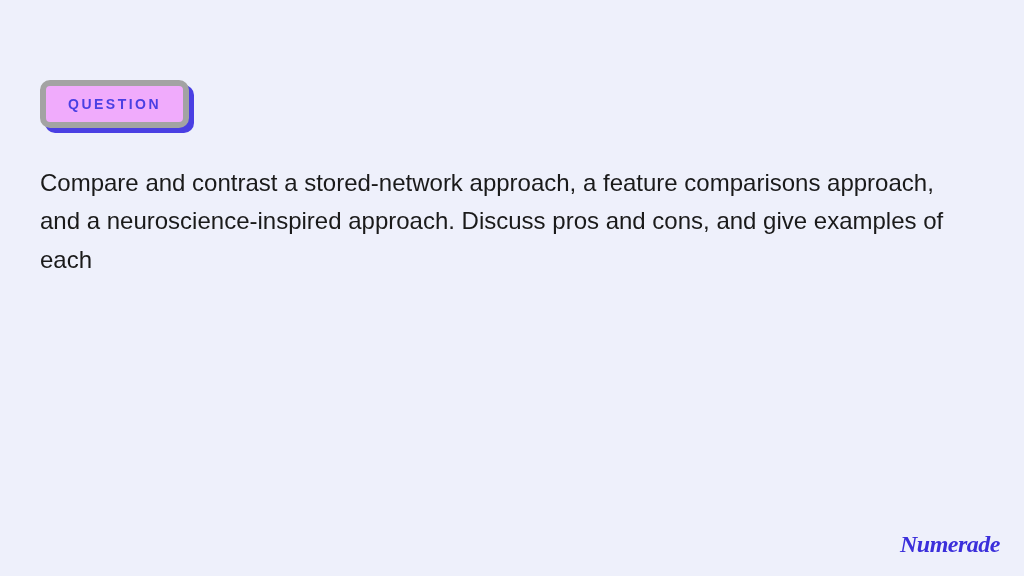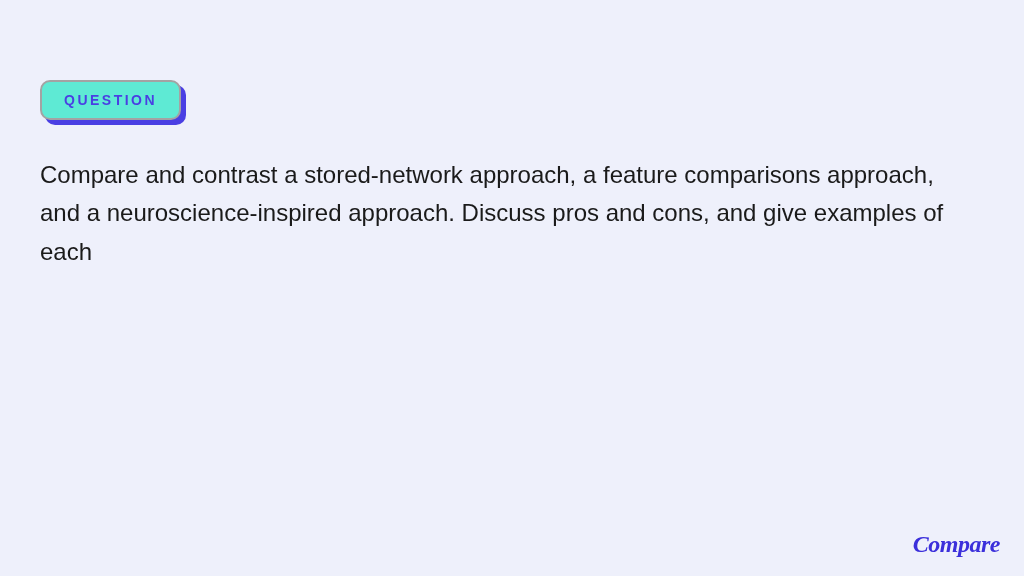--- a/index.html
+++ b/index.html
@@ -21,22 +21,22 @@
     position: absolute;
     top: 5px;
     left: 5px;
     width: 100%;
     height: 100%;
     background: #4a3fe3;
     border-radius: 10px;
   }
   .badge {
     position: relative;
-    background: #5eead4;
-    border: 2px solid #a3a3a3;
+    background: #f0abfc;
+    border: 6px solid #a3a3a3;
     border-radius: 10px;
     padding: 10px 22px;
     color: #4a3fe3;
     font-size: 14px;
     font-weight: 600;
     letter-spacing: 2.5px;
   }
   .question-text {
     color: #1a1a1a;
     font-size: 24px;
@@ -59,13 +59,13 @@
 <body>
 
 <div class="content">
   <div class="badge-wrap">
     <div class="badge-shadow"></div>
     <div class="badge">QUESTION</div>
   </div>
   <p class="question-text">Compare and contrast a stored-network approach, a feature comparisons approach, and a neuroscience-inspired approach. Discuss pros and cons, and give examples of each</p>
 </div>
 
-<div class="logo">Compare</div>
+<div class="logo">Numerade</div>
 
 </body></html>

